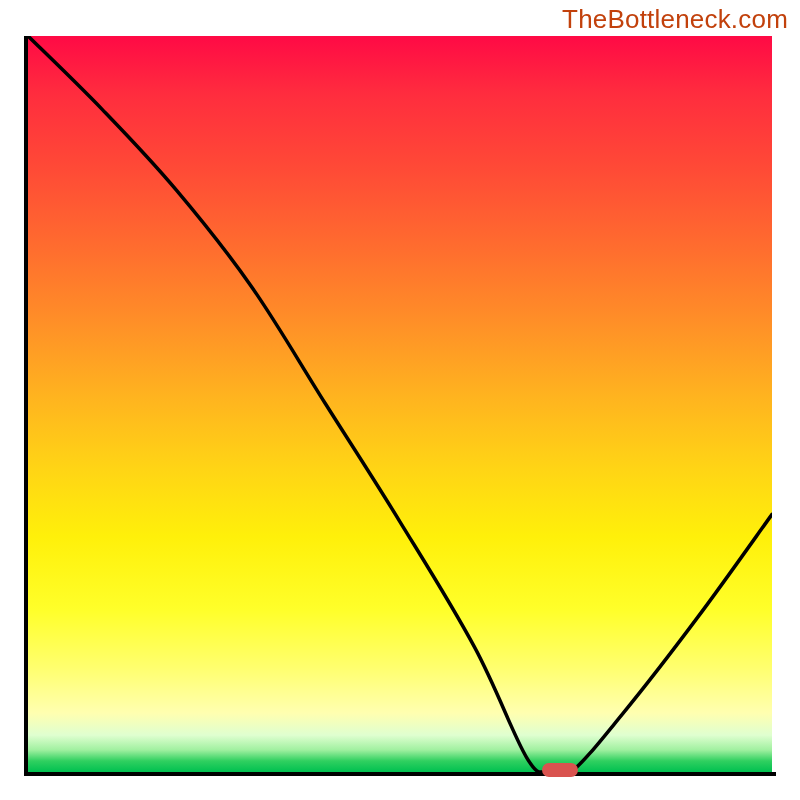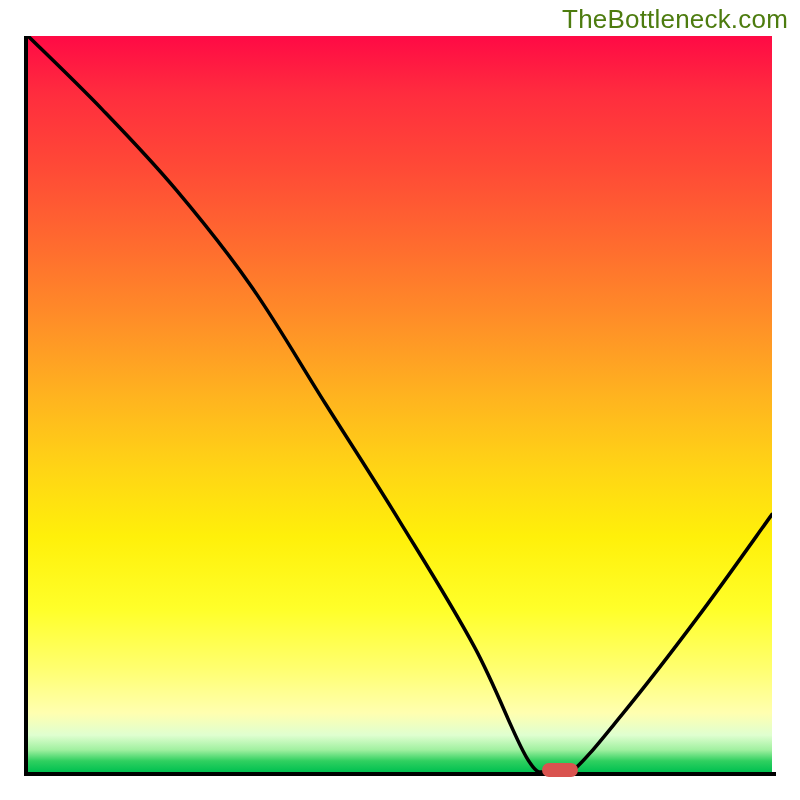--- a/index.html
+++ b/index.html
@@ -13,21 +13,21 @@
   .container {
     position: relative;
     width: 800px;
     height: 800px;
   }
   .watermark {
     position: absolute;
     top: 4px;
     right: 12px;
     font-size: 26px;
-    color: #4d7c0f;
+    color: #c2410c;
     font-weight: normal;
     letter-spacing: 0.2px;
   }
   .plot-area {
     position: absolute;
     left: 28px;
     top: 36px;
     width: 744px;
     height: 736px;
     

